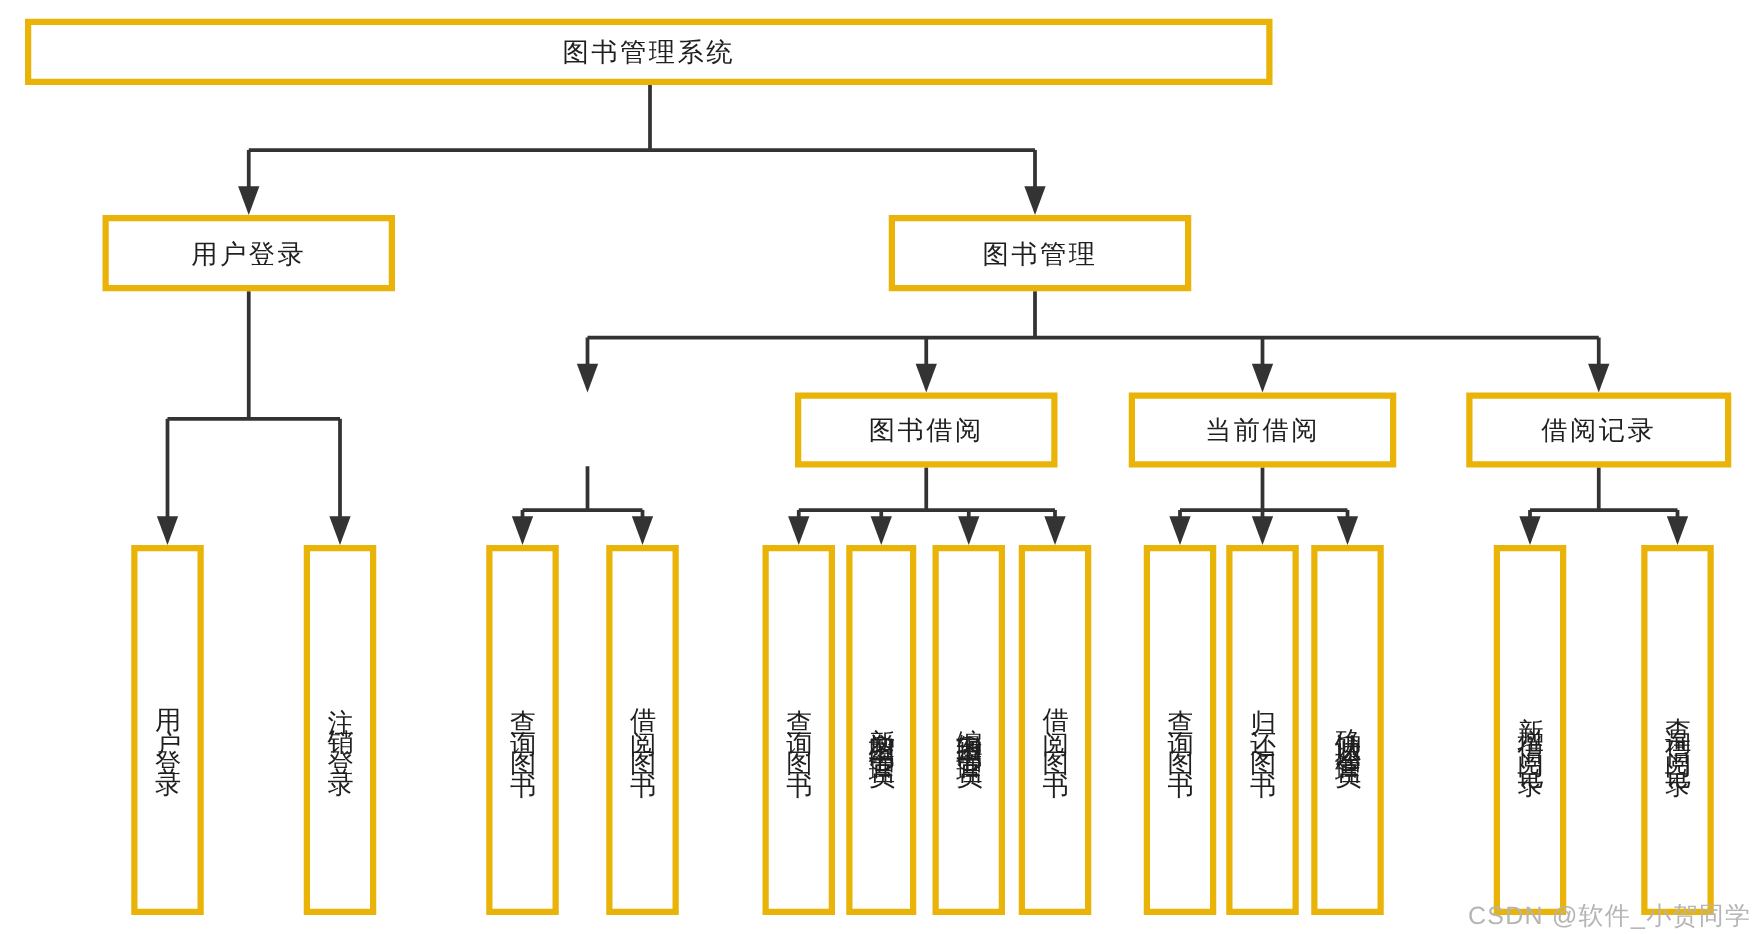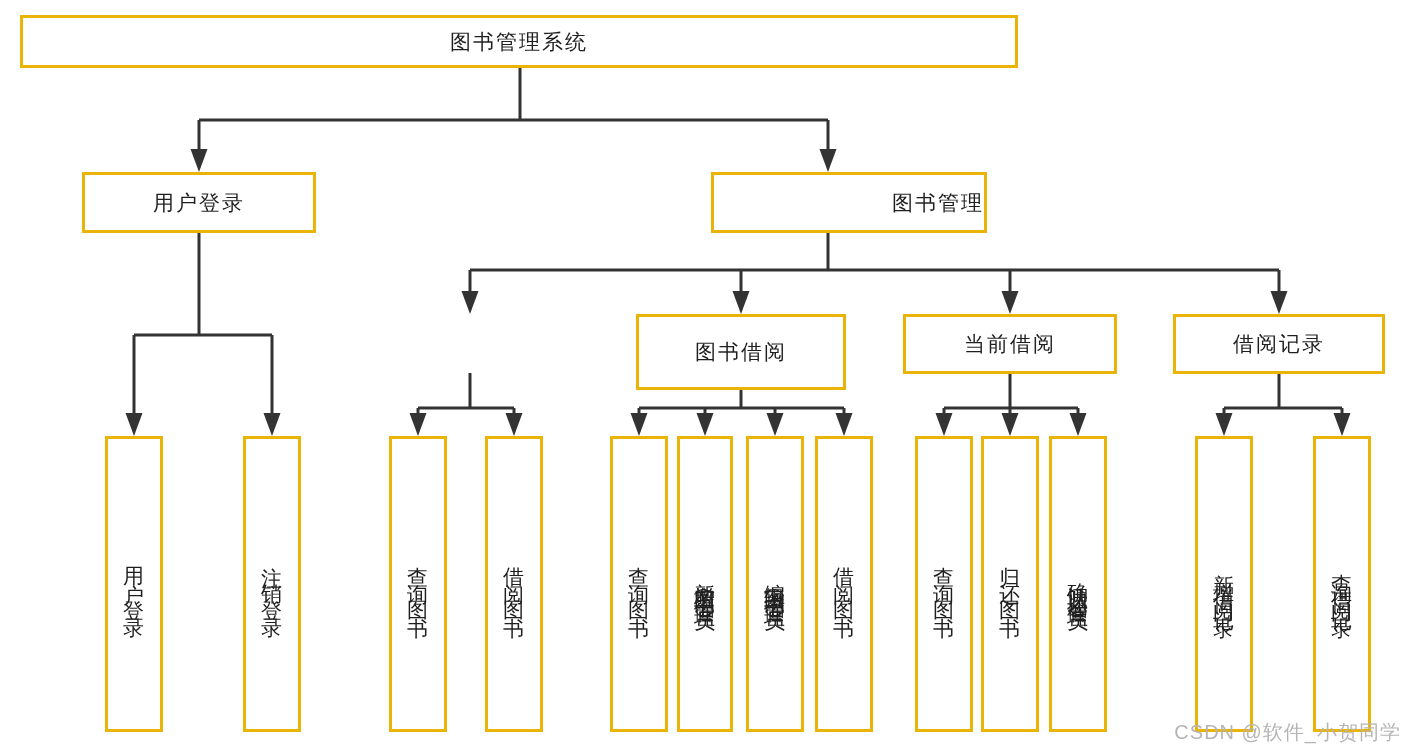--- a/index.html
+++ b/index.html
@@ -2,44 +2,44 @@
 <html><head>
 <meta charset="utf-8">
 <style>
   html,body{margin:0;padding:0;background:#ffffff;}
   body{font-family:"Liberation Sans", sans-serif;}
   .canvas{position:relative;width:1405px;height:747px;background:#ffffff;overflow:hidden;}
   .connectors{position:absolute;left:0;top:0;width:1405px;height:747px;}
   .box{
     position:absolute;
     box-sizing:border-box;
-    border:3px solid #eab308;
+    border:5px solid #eab308;
     background:#ffffff;
     display:flex;
     align-items:center;
     justify-content:center;
     color:#1f1f1f;
   }
   .h-label{font-size:21px;letter-spacing:2px;white-space:nowrap;}
   .v-label{
     writing-mode:vertical-rl;
     text-orientation:mixed;
     font-size:21px;
     line-height:1.1;
     white-space:nowrap;
   }
   .ls-wide{letter-spacing:17px;}
   .ls-med{letter-spacing:9px;}
   .ls-tight{letter-spacing:4px;}
   
   .n-root{left:20px;top:15px;width:998px;height:53px;}
   .n-user{left:82px;top:172px;width:234px;height:61px;}
-  .n-mgmt{left:711px;top:172px;width:276px;height:61px;justify-content:flex-end;}
+  .n-mgmt{left:711px;top:172px;width:242px;height:61px;}
   .n-rec{left:363px;top:314px;width:215px;height:60px;}
-  .n-borrow{left:636px;top:314px;width:210px;height:76px;}
+  .n-borrow{left:636px;top:314px;width:210px;height:60px;}
   .n-current{left:903px;top:314px;width:214px;height:60px;justify-content:center;}
   .n-records{left:1173px;top:314px;width:212px;height:60px;text-align:center;}
   .leaf{top:436px;height:296px;width:58px;}
   .l-a1{left:105px;} .l-a2{left:243px;}
   .l-b1{left:389px;} .l-b2{left:485px;}
   .l-c1{left:610px;} .l-c2{left:677px;width:56px;} .l-c3{left:746px;} .l-c4{left:815px;}
   .l-d1{left:915px;} .l-d2{left:981px;} .l-d3{left:1049px;}
   .l-e1{left:1195px;} .l-e2{left:1313px;}
   .watermark{
     position:absolute;

